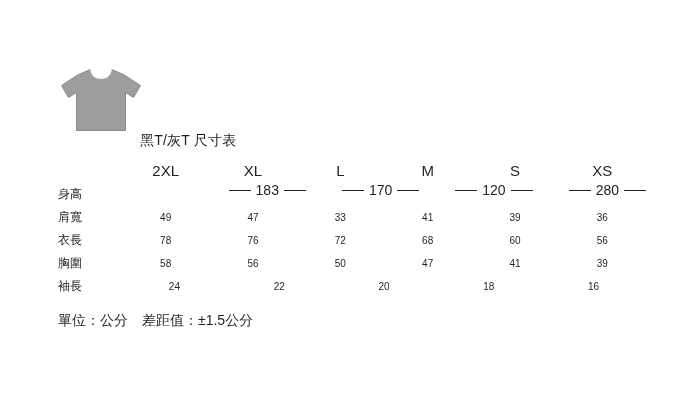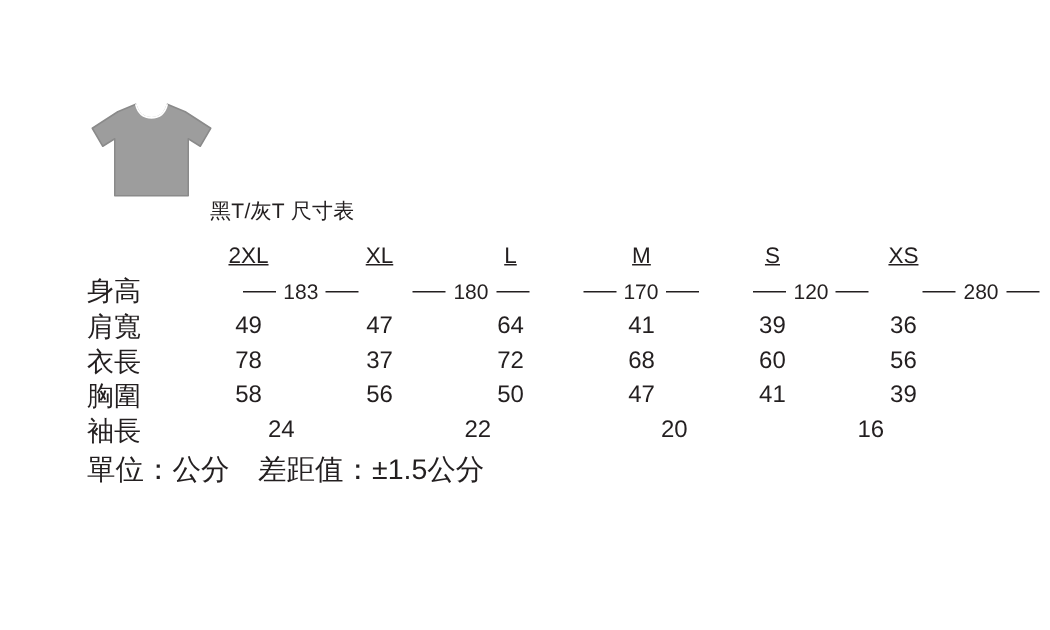--- a/index.html
+++ b/index.html
@@ -50,39 +50,39 @@
     left: 58px;
     top: 158px;
     width: 588px;
   }
 
   .row {
     display: flex;
     align-items: center;
     height: 23px;
   }
-  .row.header-row { height: 24px; text-decoration: underline; }
+  .row.header-row { height: 24px; }
 
   .row-label {
     width: 64px;
     flex: 0 0 64px;
-    font-size: 18px;
+    font-size: 12px;
     color: #231f20;
     text-align: left;
     white-space: nowrap;
   }
 
   .cells {
     flex: 1 1 auto;
     display: flex;
   }
   .cell {
     flex: 1 1 0;
     text-align: center;
-    font-size: 16px;
+    font-size: 10px;
     color: #231f20;
     white-space: nowrap;
   }
 
   
   .row.header-row .cell {
     font-size: 15px;
   }
 
   
@@ -90,21 +90,21 @@
     position: relative;
     height: 24px;
   }
   .between-layer {
     position: absolute;
     left: 64px;
     right: 0;
     top: 0;
     height: 24px;
     display: flex;
-    align-items: center;
+    align-items: flex-start;
     gap: 36px;
   }
   .between-slot {
     flex: 1 1 0;
     display: flex;
     align-items: center;
     justify-content: center;
   }
   .between-slot.empty { visibility: hidden; }
   .between-box {
@@ -121,22 +121,22 @@
   .between-val {
     font-size: 14px;
     color: #231f20;
     white-space: nowrap;
   }
 
   
   .footnote {
     position: absolute;
     left: 58px;
-    top: 300px;
-    font-size: 19px;
+    top: 312px;
+    font-size: 14px;
     color: #231f20;
     white-space: nowrap;
   }
 </style>
 </head>
 <body>
 
 <div id="root">
 
   <div class="shirt-wrap">
@@ -171,27 +171,20 @@
         <div class="between-slot">
           <span class="between-box">
             <span class="dash"></span>
             <span class="between-val">183</span>
             <span class="dash"></span>
           </span>
         </div>
         <div class="between-slot">
           <span class="between-box">
             <span class="dash"></span>
-            <span class="between-val">180</span>
-            <span class="dash"></span>
-          </span>
-        </div>
-        <div class="between-slot">
-          <span class="between-box">
-            <span class="dash"></span>
             <span class="between-val">170</span>
             <span class="dash"></span>
           </span>
         </div>
         <div class="between-slot">
           <span class="between-box">
             <span class="dash"></span>
             <span class="between-val">120</span>
             <span class="dash"></span>
           </span>
@@ -204,32 +197,32 @@
           </span>
         </div>
       </div>
     </div>
 
     <div class="row">
       <div class="row-label">肩寬</div>
       <div class="cells">
         <div class="cell">49</div>
         <div class="cell">47</div>
-        <div class="cell">64</div>
+        <div class="cell">33</div>
         <div class="cell">41</div>
         <div class="cell">39</div>
         <div class="cell">36</div>
       </div>
     </div>
 
     <div class="row">
       <div class="row-label">衣長</div>
       <div class="cells">
         <div class="cell">78</div>
-        <div class="cell">37</div>
+        <div class="cell">76</div>
         <div class="cell">72</div>
         <div class="cell">68</div>
         <div class="cell">60</div>
         <div class="cell">56</div>
       </div>
     </div>
 
     <div class="row">
       <div class="row-label">胸圍</div>
       <div class="cells">
@@ -241,20 +234,21 @@
         <div class="cell">39</div>
       </div>
     </div>
 
     <div class="row">
       <div class="row-label">袖長</div>
       <div class="cells">
         <div class="cell">24</div>
         <div class="cell">22</div>
         <div class="cell">20</div>
+        <div class="cell">18</div>
         <div class="cell">16</div>
       </div>
     </div>
 
   </div>
 
   <div class="footnote">單位：公分　差距值：±1.5公分</div>
 
 </div>
 

